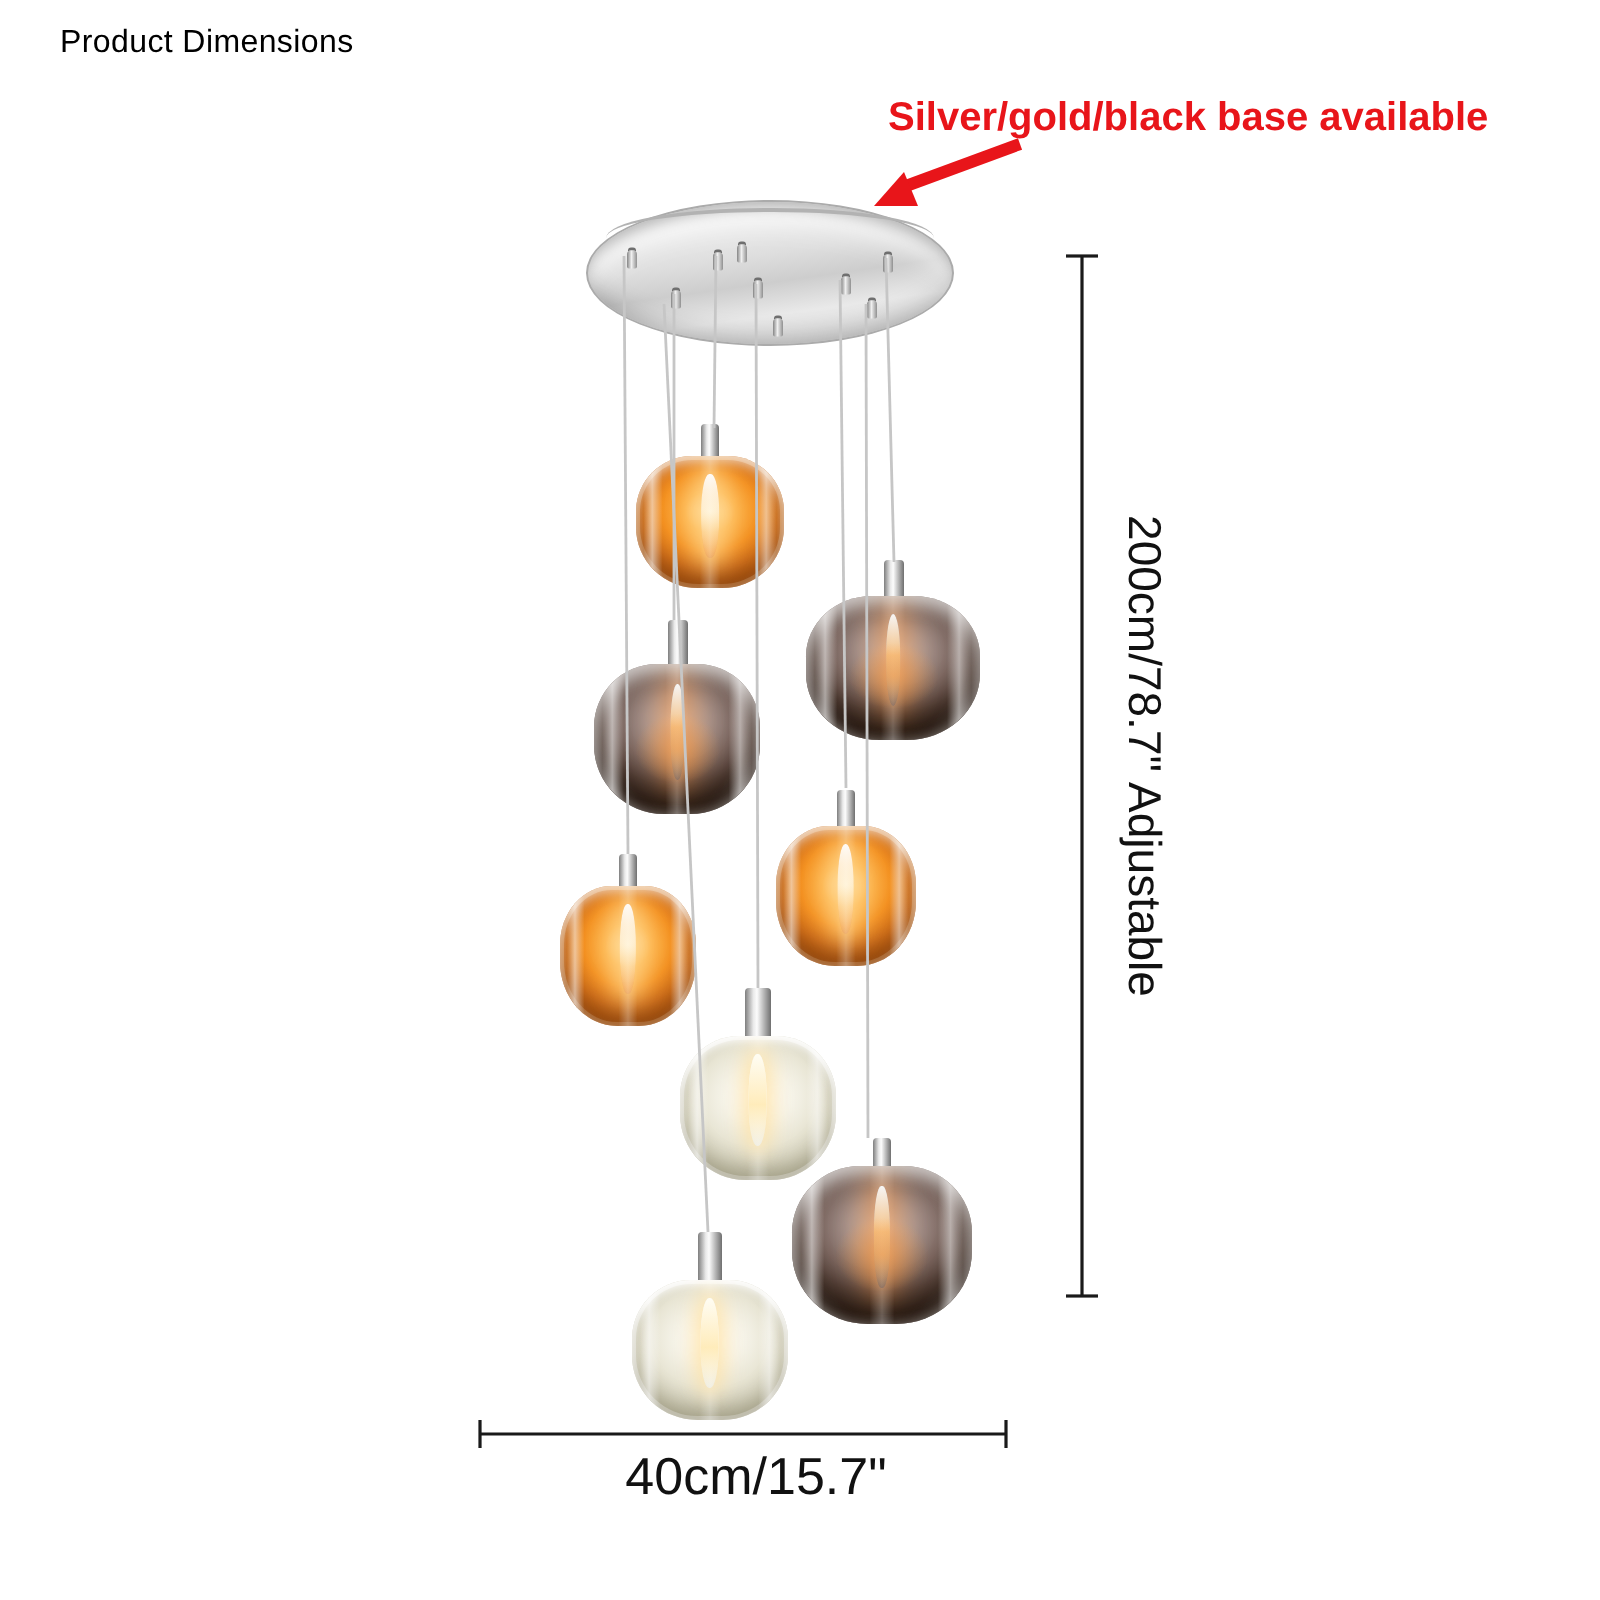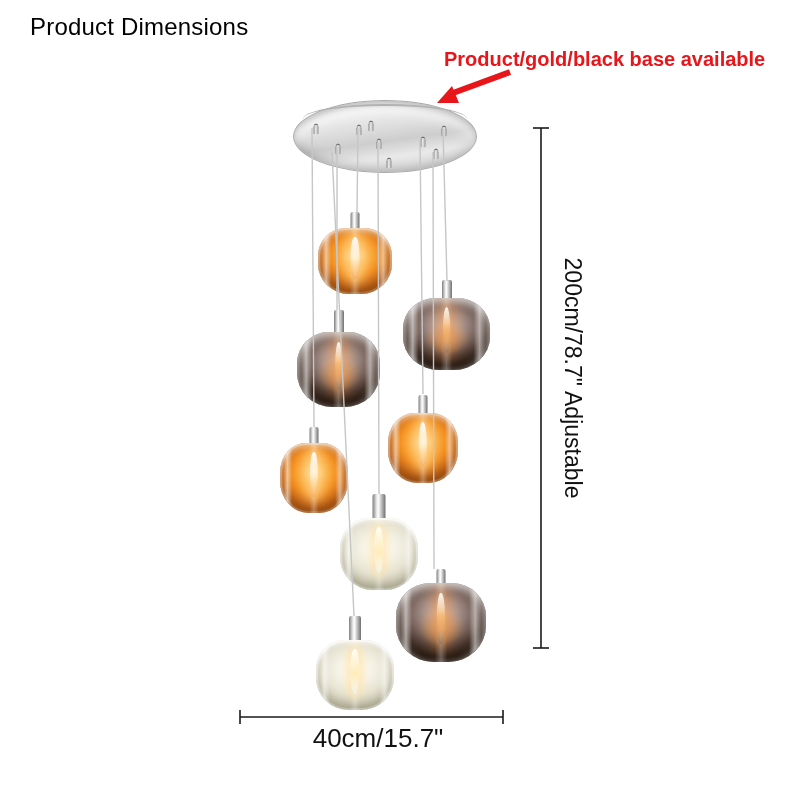--- a/index.html
+++ b/index.html
@@ -3,21 +3,21 @@
 <meta charset="utf-8">
 <style>
   html,body{margin:0;padding:0;}
   body{
     width:800px;height:800px;position:relative;overflow:hidden;
     background:#ffffff;
     font-family:"Liberation Sans","DejaVu Sans",sans-serif;
   }
   .page-title{
     position:absolute;left:30px;top:13px;margin:0;
-    font-size:24px;font-weight:400;color:#000;letter-spacing:.2px;
+    font-size:16px;font-weight:400;color:#000;letter-spacing:.2px;
   }
   .note{
     position:absolute;left:444px;top:48px;
     font-size:20px;font-weight:700;color:#e8151a;white-space:nowrap;
   }
   .dim-height{
     position:absolute;left:572px;top:378px;
     transform:translate(-50%,-50%) rotate(90deg);
     font-size:23px;color:#111;white-space:nowrap;
   }
@@ -97,21 +97,21 @@
     background:linear-gradient(180deg,#fffdf4,rgba(255,234,180,.9) 55%,rgba(255,255,255,.2));
     box-shadow:0 0 10px 4px rgba(255,225,160,.8);
   }
   .overlay{position:absolute;left:0;top:0;z-index:4;pointer-events:none;}
 </style>
 </head>
 <body>
 
 <h1 class="page-title">Product Dimensions</h1>
 
-<div class="note">Product/gold/black base available</div>
+<div class="note">Silver/gold/black base available</div>
 
 <div class="canopy">
     <div class="gripper" style="left: 22px; top: 26px;"></div>
     <div class="gripper" style="left: 44px; top: 46px;"></div>
     <div class="gripper" style="left: 65px; top: 27px;"></div>
     <div class="gripper" style="left: 77px; top: 23px;"></div>
     <div class="gripper" style="left: 85px; top: 41px;"></div>
     <div class="gripper" style="left: 95px; top: 60px;"></div>
     <div class="gripper" style="left: 129px; top: 39px;"></div>
     <div class="gripper" style="left: 142px; top: 51px;"></div>

